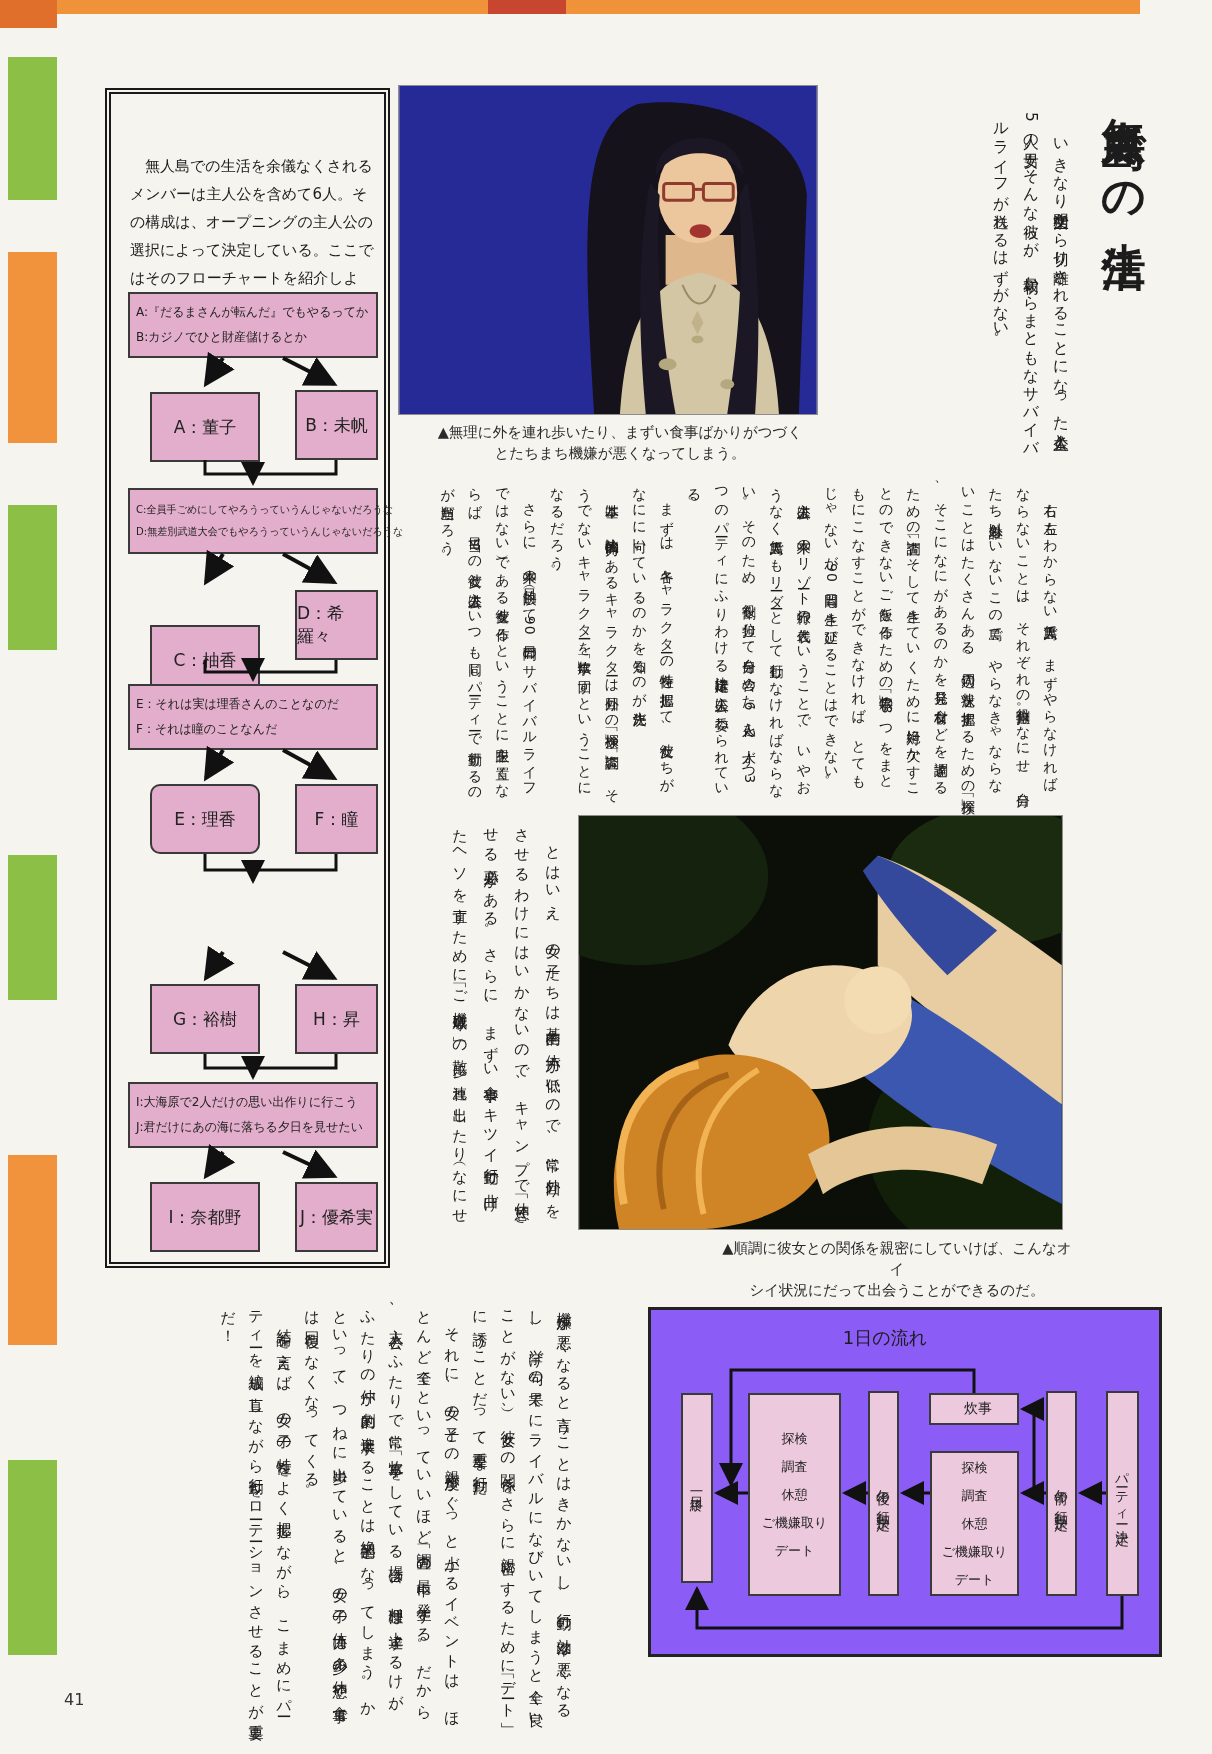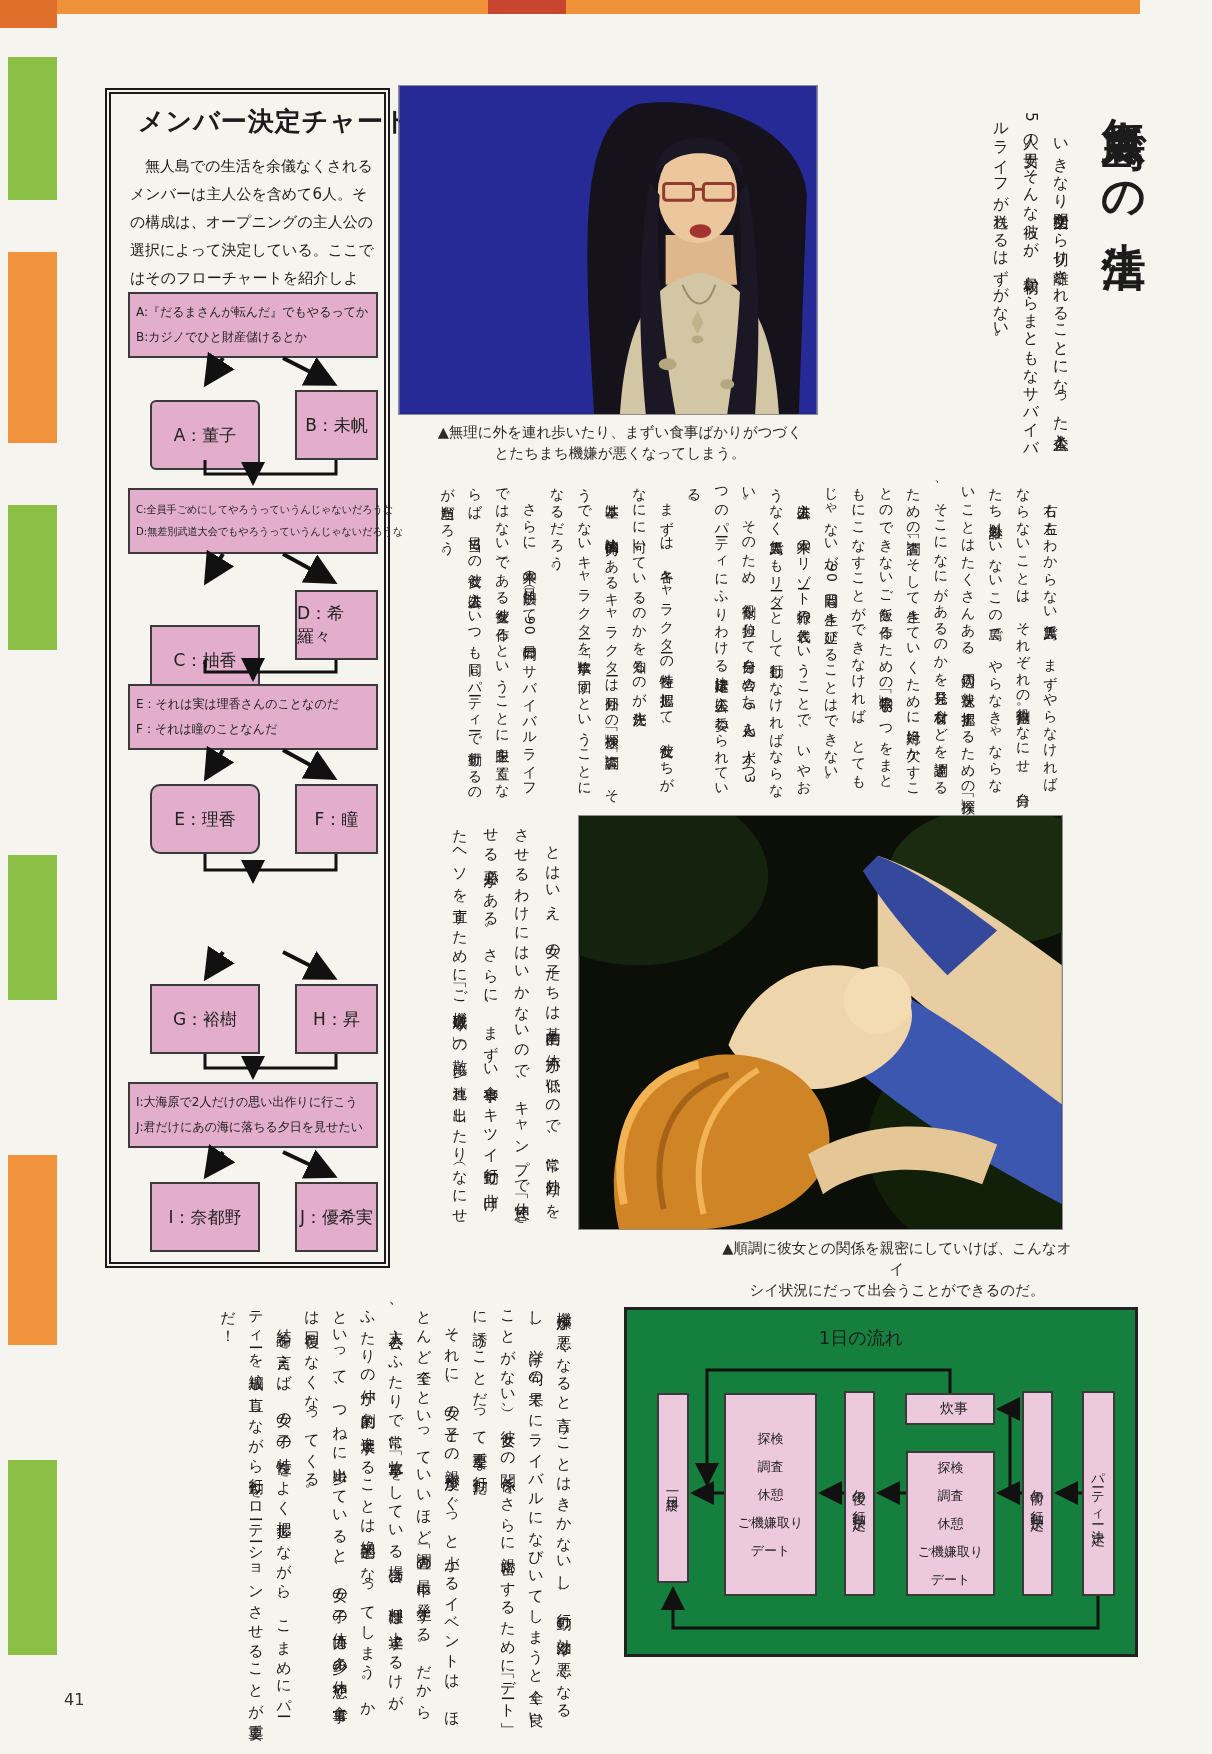--- a/index.html
+++ b/index.html
@@ -42,21 +42,21 @@
   .caption { position:absolute; font-size:14.5px; line-height:21px; color:#2a2a2a; }
 
   
   #headline { position:absolute; left:1095px; top:82px; height:390px; font-size:44px; font-weight:700; letter-spacing:5px; }
   #lead { position:absolute; left:986px; top:112px; height:340px; font-size:15.5px; line-height:30px; letter-spacing:.5px; }
   #body-text { position:absolute; left:402px; top:478px; width:662px; height:318px; font-size:14px; line-height:27.4px; letter-spacing:1px; }
   #side-text { position:absolute; left:398px; top:818px; width:170px; height:404px; font-size:15px; line-height:31px; letter-spacing:2.5px; }
   #bottom-text { position:absolute; left:112px; top:1300px; width:466px; height:424px; font-size:15px; line-height:28px; letter-spacing:2.5px; }
 
   
-  #day-flow { position:absolute; left:624px; top:1307px; width:514px; height:350px; border:3px solid #222; background:#15803d; }
+  #day-flow { position:absolute; left:648px; top:1307px; width:514px; height:350px; border:3px solid #222; background:#8b5cf6; }
   #day-flow .df-title { position:absolute; left:0; right:40px; top:16px; text-align:center; font-size:18px; }
   .df-node { position:absolute; background:#ecc9dd; border:2px solid #3a3a3a; display:flex; align-items:center; justify-content:center; color:#222; }
   .df-vert { writing-mode:vertical-rl; text-orientation:mixed; font-size:13.5px; letter-spacing:2px; }
   .df-list { font-size:13px; line-height:28px; text-align:center; white-space:pre-line; }
 
   #page-number { position:absolute; left:64px; top:1690px; font-size:16px; color:#333; }
 </style>
 </head>
 <body>
 
@@ -67,28 +67,27 @@
   <div class="bar" style="left:488px;top:0;width:78px;height:14px;background:#c8462f;"></div>
 
   <div class="bar" style="left:8px;top:57px;width:49px;height:143px;background:#8cbf45;"></div>
   <div class="bar" style="left:8px;top:252px;width:49px;height:191px;background:#f0933c;"></div>
   <div class="bar" style="left:8px;top:505px;width:49px;height:145px;background:#8cbf45;"></div>
   <div class="bar" style="left:8px;top:855px;width:49px;height:145px;background:#8cbf45;"></div>
   <div class="bar" style="left:8px;top:1155px;width:49px;height:190px;background:#f0933c;"></div>
   <div class="bar" style="left:8px;top:1460px;width:49px;height:195px;background:#8cbf45;"></div>
 
   <div id="chart-panel"></div>
-  <div class="panel-title">メンバー決定チャート</div>
   <div class="panel-intro">　無人島での生活を余儀なくされるメンバーは主人公を含めて6人。その構成は、オープニングの主人公の選択によって決定している。ここではそのフローチャートを紹介しよう。</div>
 
   <div class="qbox" style="top:292px;">
     <div>A:『だるまさんが転んだ』でもやるってか</div>
     <div>B:カジノでひと財産儲けるとか</div>
   </div>
-  <div class="abox" style="left:150px;top:400px;border-radius:6px;">
+  <div class="abox" style="left:150px;top:392px;">
       <span>A：董子</span>
     </div>
   <div class="abox right" style="left:295px;top:390px;">
       <span>B：未帆</span>
     </div>
 
   <div class="qbox small" style="top:488px;">
     <div>C:全員手ごめにしてやろうっていうんじゃないだろうな</div>
     <div>D:無差別武道大会でもやろうっていうんじゃないだろうな</div>
   </div>

